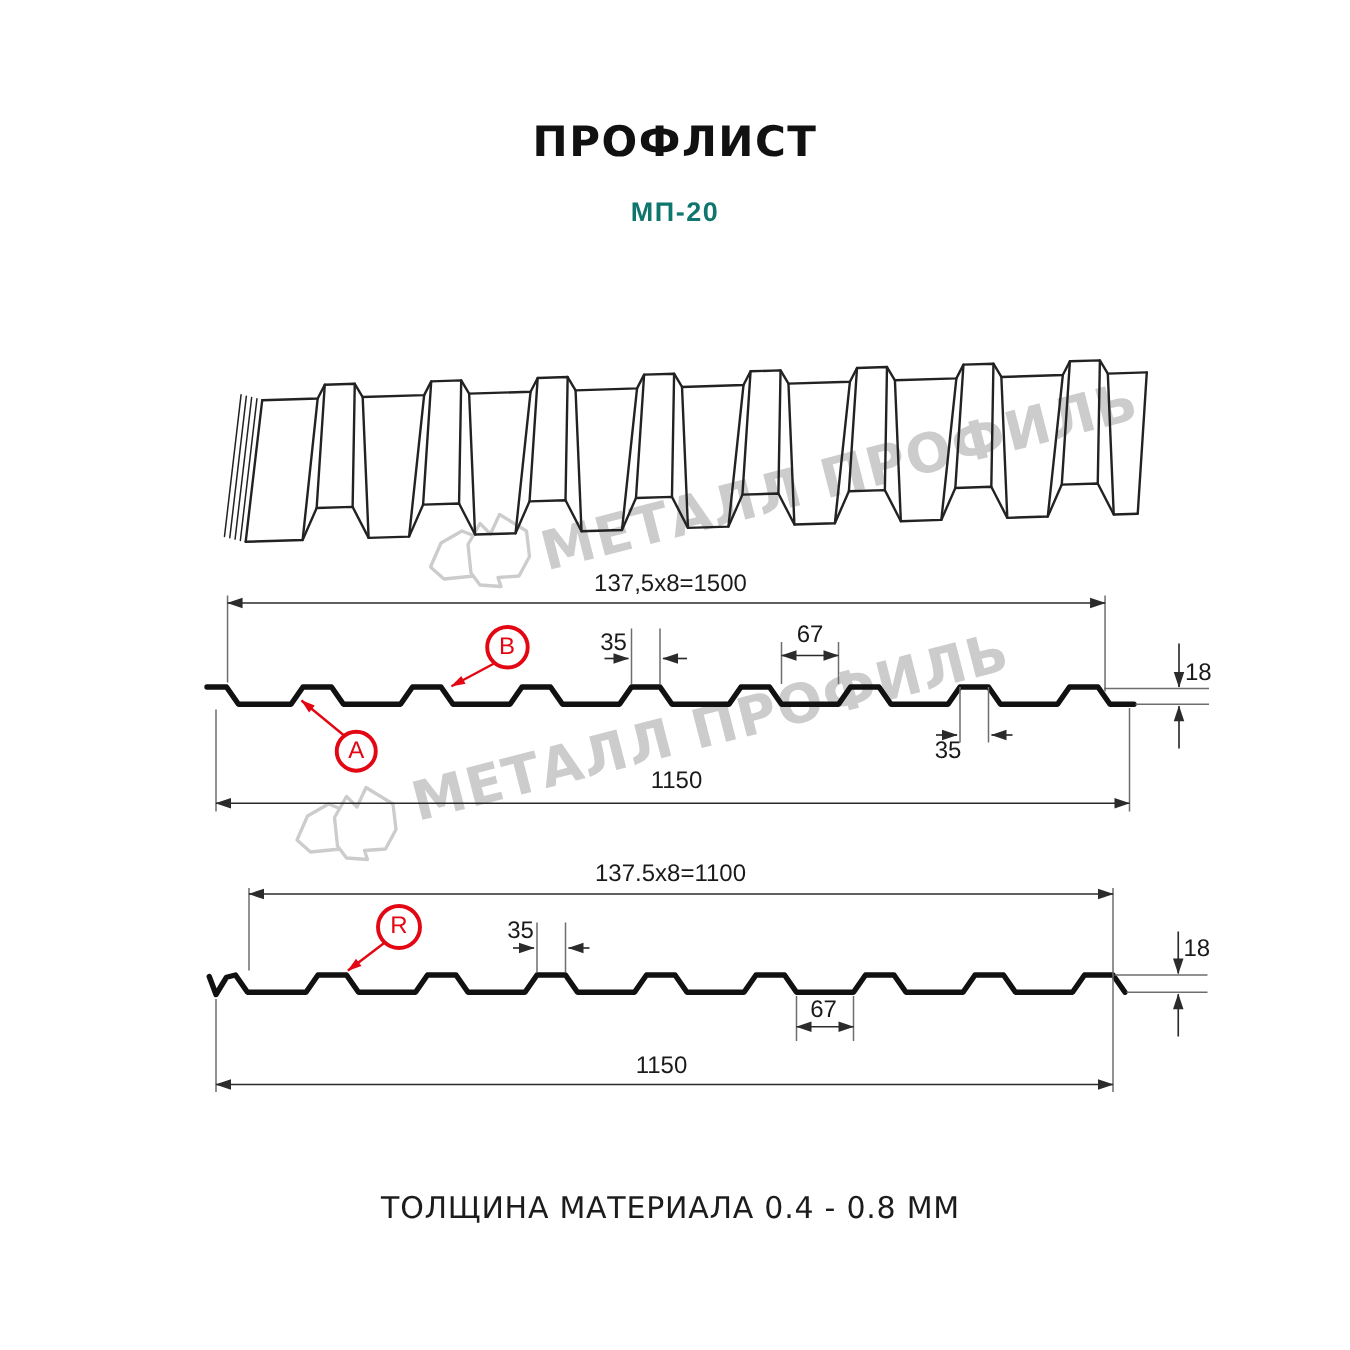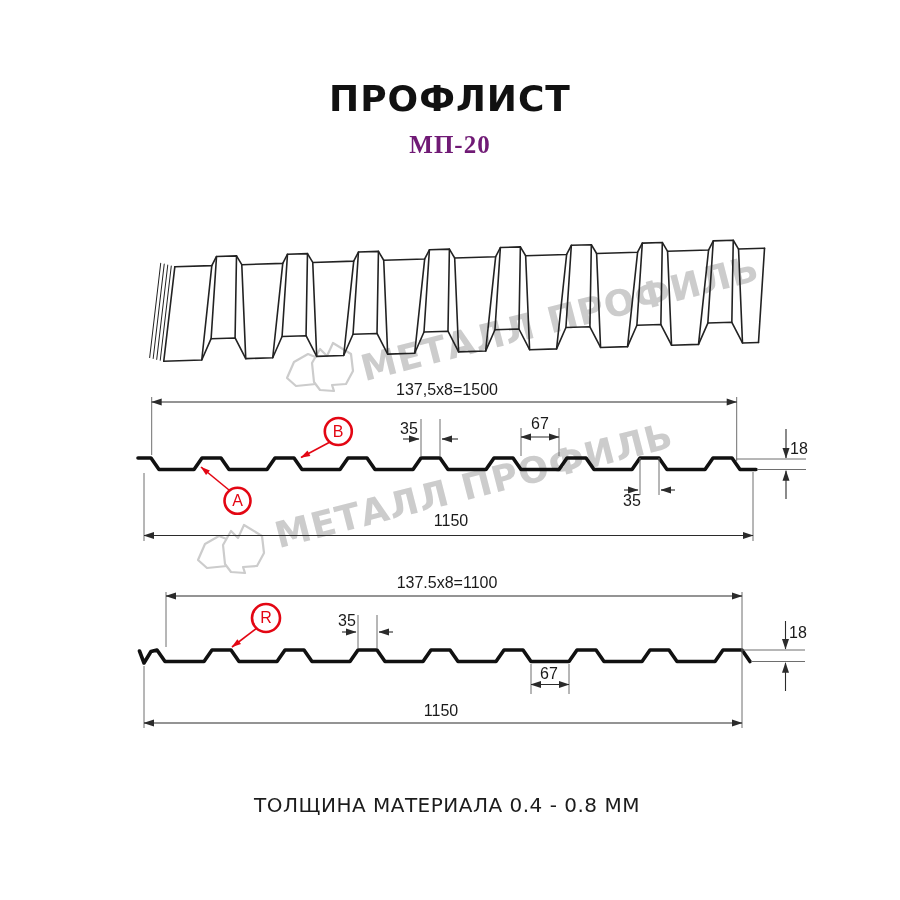--- a/index.html
+++ b/index.html
@@ -1,23 +1,23 @@
 <!DOCTYPE html>
 <html><head>
 <meta charset="utf-8">
 <style>
   html,body{margin:0;padding:0;}
   body{width:900px;height:900px;background:#ffffff;position:relative;overflow:hidden;
        font-family:"Liberation Sans", sans-serif;}
   .abs{position:absolute;white-space:nowrap;}
   .ctr{transform:translateX(-50%);}
   #title{left:450px;top:78px;font-family:"DejaVu Sans",sans-serif;font-weight:bold;
-         font-size:36px;letter-spacing:1px;color:#111;z-index:3;}
-  #subtitle{left:450px;top:131px;font-family:Liberation Serif, serif;font-weight:bold;
-            font-size:25px;letter-spacing:1px;color:#701a75;z-index:3;}
+         font-size:28px;letter-spacing:1px;color:#111;z-index:3;}
+  #subtitle{left:450px;top:131px;font-family:Liberation Sans, sans-serif;font-weight:bold;
+            font-size:18px;letter-spacing:1px;color:#0f766e;z-index:3;}
   #note{left:447px;top:793px;font-family:"DejaVu Sans",sans-serif;font-weight:normal;
         font-size:20px;letter-spacing:.5px;color:#1c1c1c;z-index:3;}
   .dim{font-size:16px;color:#1a1a1a;z-index:3;line-height:18px;}
   .lab{font-size:16px;color:#e30613;z-index:4;line-height:16px;transform:translate(-50%,-50%);}
   .wm{z-index:0;font-family:"DejaVu Sans",sans-serif;font-weight:bold;font-size:36px;
       color:#cccccc;letter-spacing:1px;transform-origin:0 100%;transform:rotate(-14.4deg);
       height:42px;line-height:42px;}
   #art{position:absolute;left:0;top:0;z-index:1;}
   .txt{z-index:3;}
 </style>

